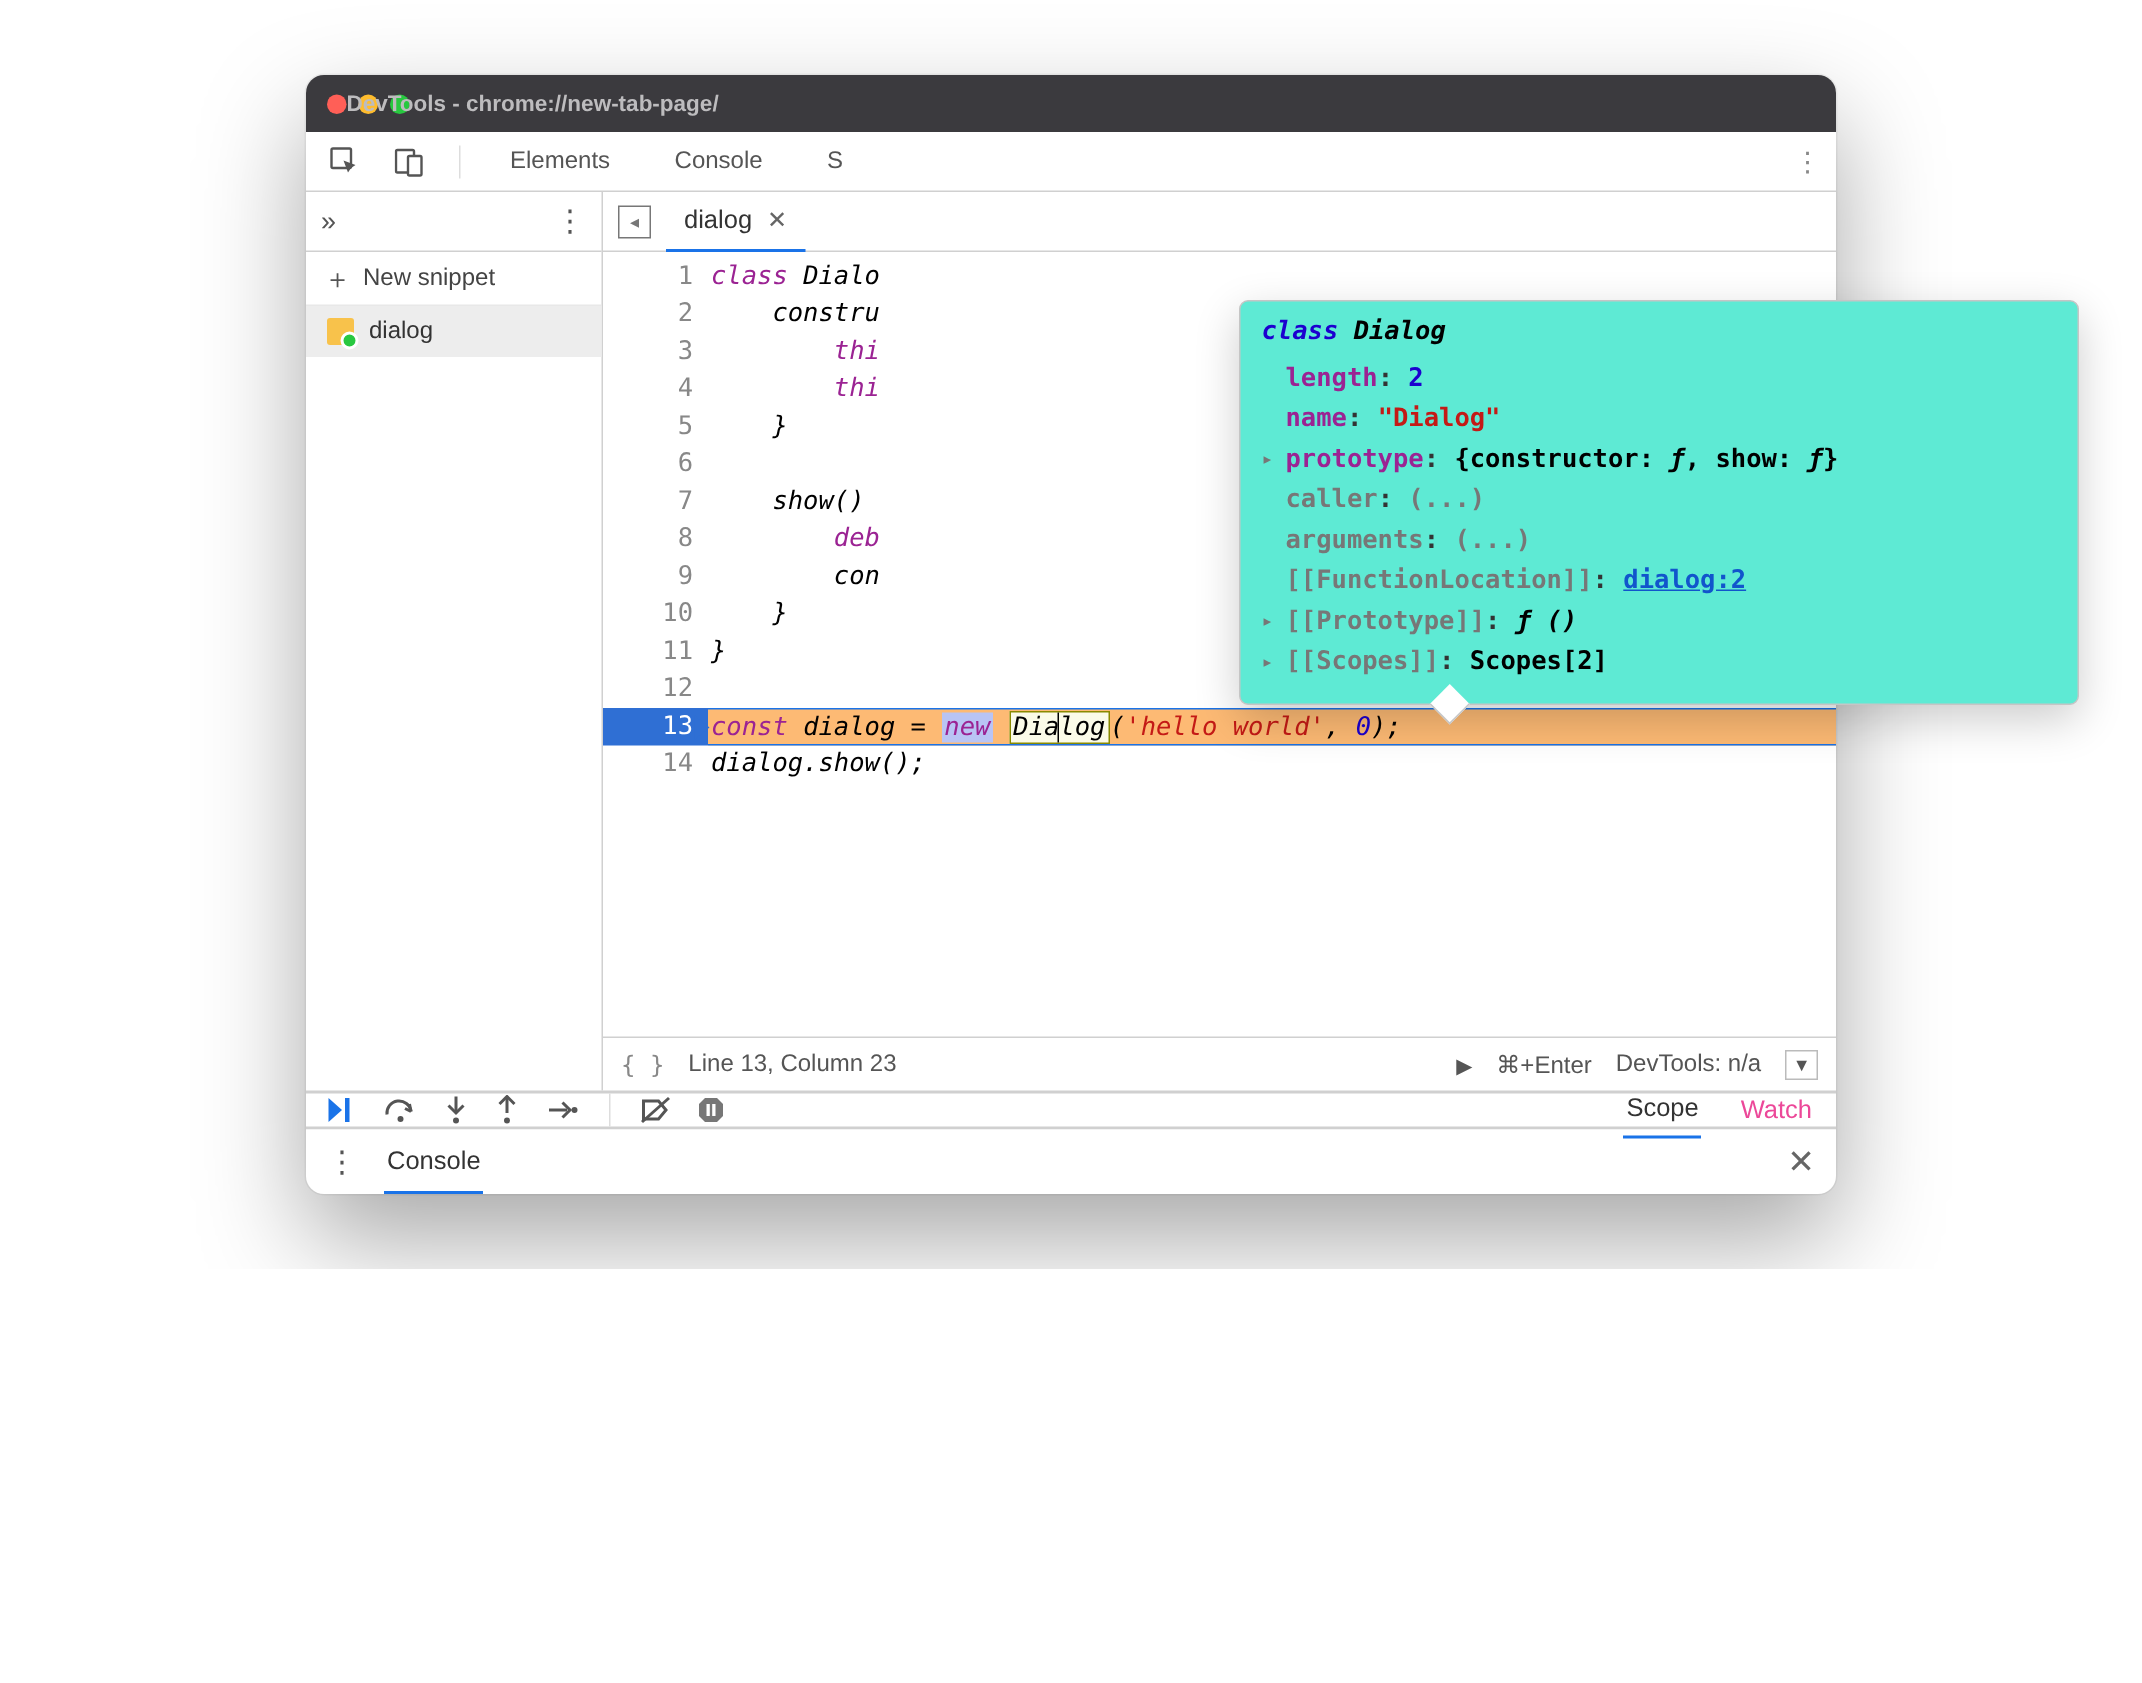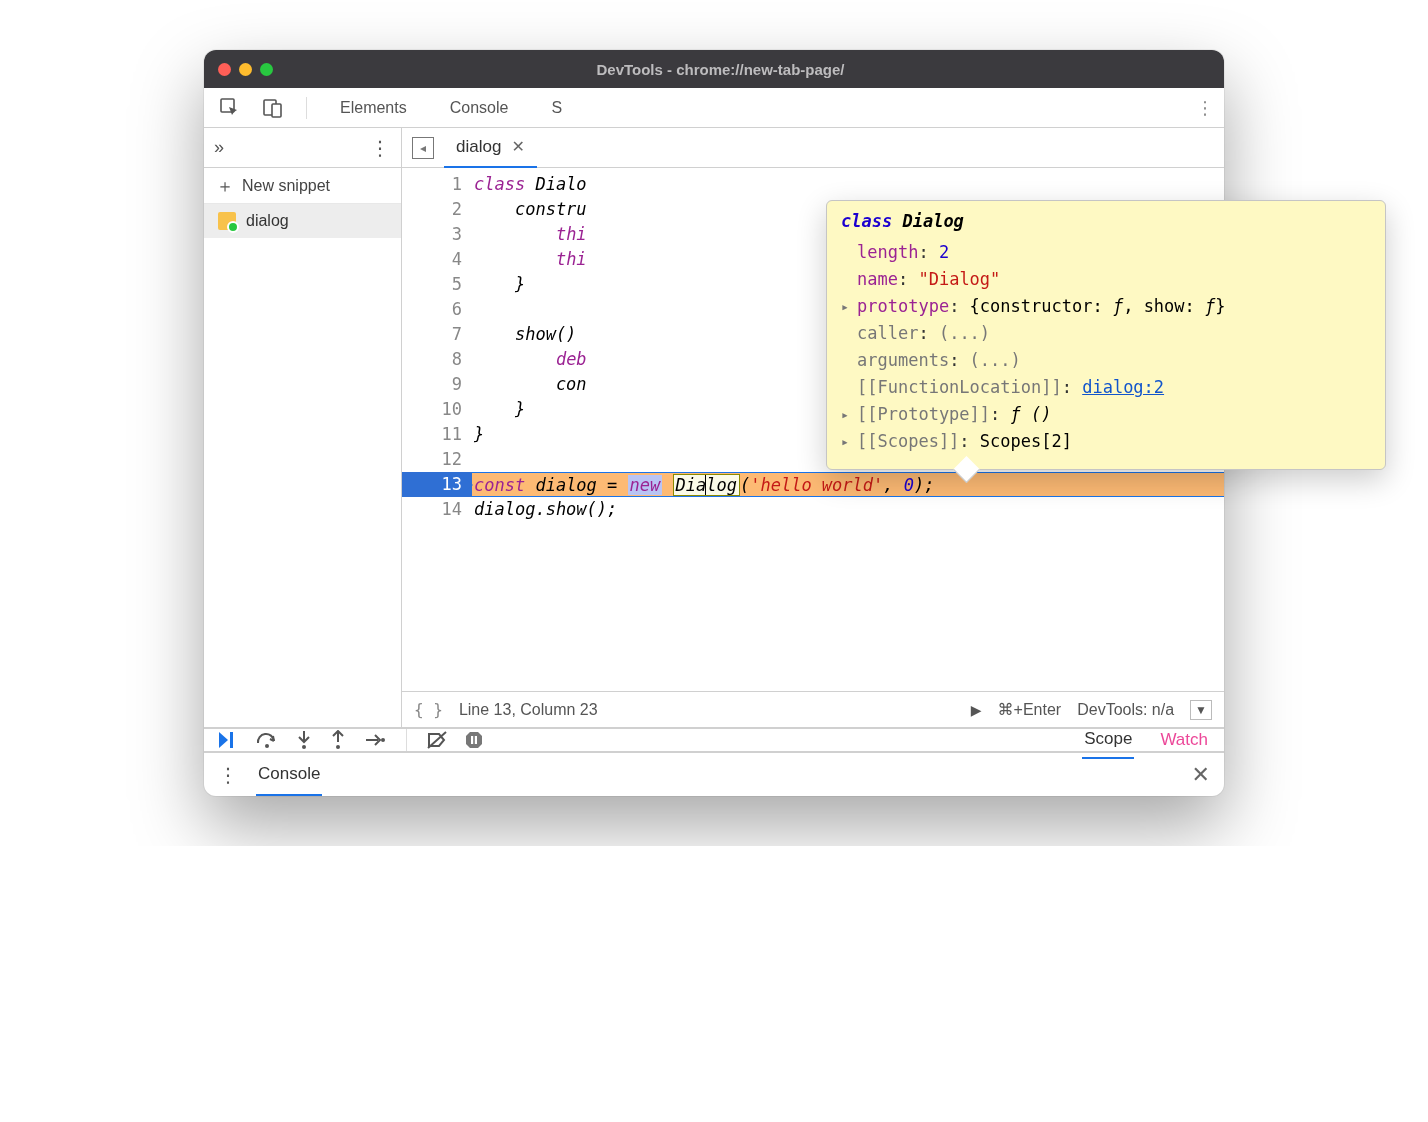--- a/index.html
+++ b/index.html
@@ -26,21 +26,21 @@
     display: flex;
     align-items: center;
     padding: 0 14px;
     gap: 8px;
   }
   .tl-btn { width: 13px; height: 13px; border-radius: 50%; }
   .tl-red { background: #ff5f57; }
   .tl-yellow { background: #febc2e; }
   .tl-green { background: #28c840; }
   .titlebar .title {
-    flex: 1; text-align: center;
+    flex: 1; text-align: left;
     color: #bdbcbe; font-size: 15px; font-weight: 600;
     margin-left: -50px;
   }
   .tabstrip {
     height: 40px; border-bottom: 1px solid #d0d0d0;
     display: flex; align-items: center; padding: 0 10px;
     gap: 11px; background: #fff;
   }
   .tabstrip .ico-btn {
     width: 32px; height: 32px; display:flex; align-items:center; justify-content:center;
@@ -155,35 +155,35 @@
     height: 44px; display:flex; align-items:center; gap: 18px; padding: 0 14px;
     border-top: 1px solid #d0d0d0;
   }
   .drawer .dots { color:#555; font-size: 20px; }
   .drawer .label { font-size: 17px; color: #333; border-bottom: 2px solid #1a73e8; padding: 10px 2px; }
   .drawer .spacer { flex:1; }
   .drawer .close { font-size: 22px; color: #666; cursor:pointer; }
   
   .popover {
     position: absolute; left: 424px; top: 72px; width: 560px;
-    background: #fef9c3; border: 1px solid #c5c5c5; border-radius: 6px;
+    background: #5eead4; border: 1px solid #c5c5c5; border-radius: 6px;
     box-shadow: 0 10px 30px rgba(0,0,0,0.2);
     font-family: "Menlo","Consolas",monospace; font-size: 17px;
     padding: 10px 14px 14px 14px; z-index: 50;
   }
   .popover::after {
     content:""; position:absolute; left: 130px; bottom: -10px;
     width: 18px; height: 18px; background:#fff;
     border-right:1px solid #c5c5c5; border-bottom:1px solid #c5c5c5;
     transform: rotate(45deg);
   }
   .pv-title { margin-bottom: 8px; }
   .pv-title .kw2 { color: #1c00cf; font-style: italic; font-weight: bold; }
   .pv-title .cname { font-style: italic; font-weight: bold; }
-  .pv-row { line-height: 27px; padding-left: 16px; position: relative; }
+  .pv-row { line-height: 27px; padding-left: 16px; position: relative; font-weight: bold; }
   .pv-row.expandable::before {
     content: "▸"; position:absolute; left: 0; color:#777; font-size: 13px;
   }
   .pv-key { color: #9b2393; }
   .pv-colon { color: #333; }
   .pv-num { color: #1c00cf; }
   .pv-str { color: #c41a16; }
   .pv-gray { color: #777; }
   .pv-italic { font-style: italic; }
   .pv-link { color: #1155cc; text-decoration: underline; cursor:pointer; }

